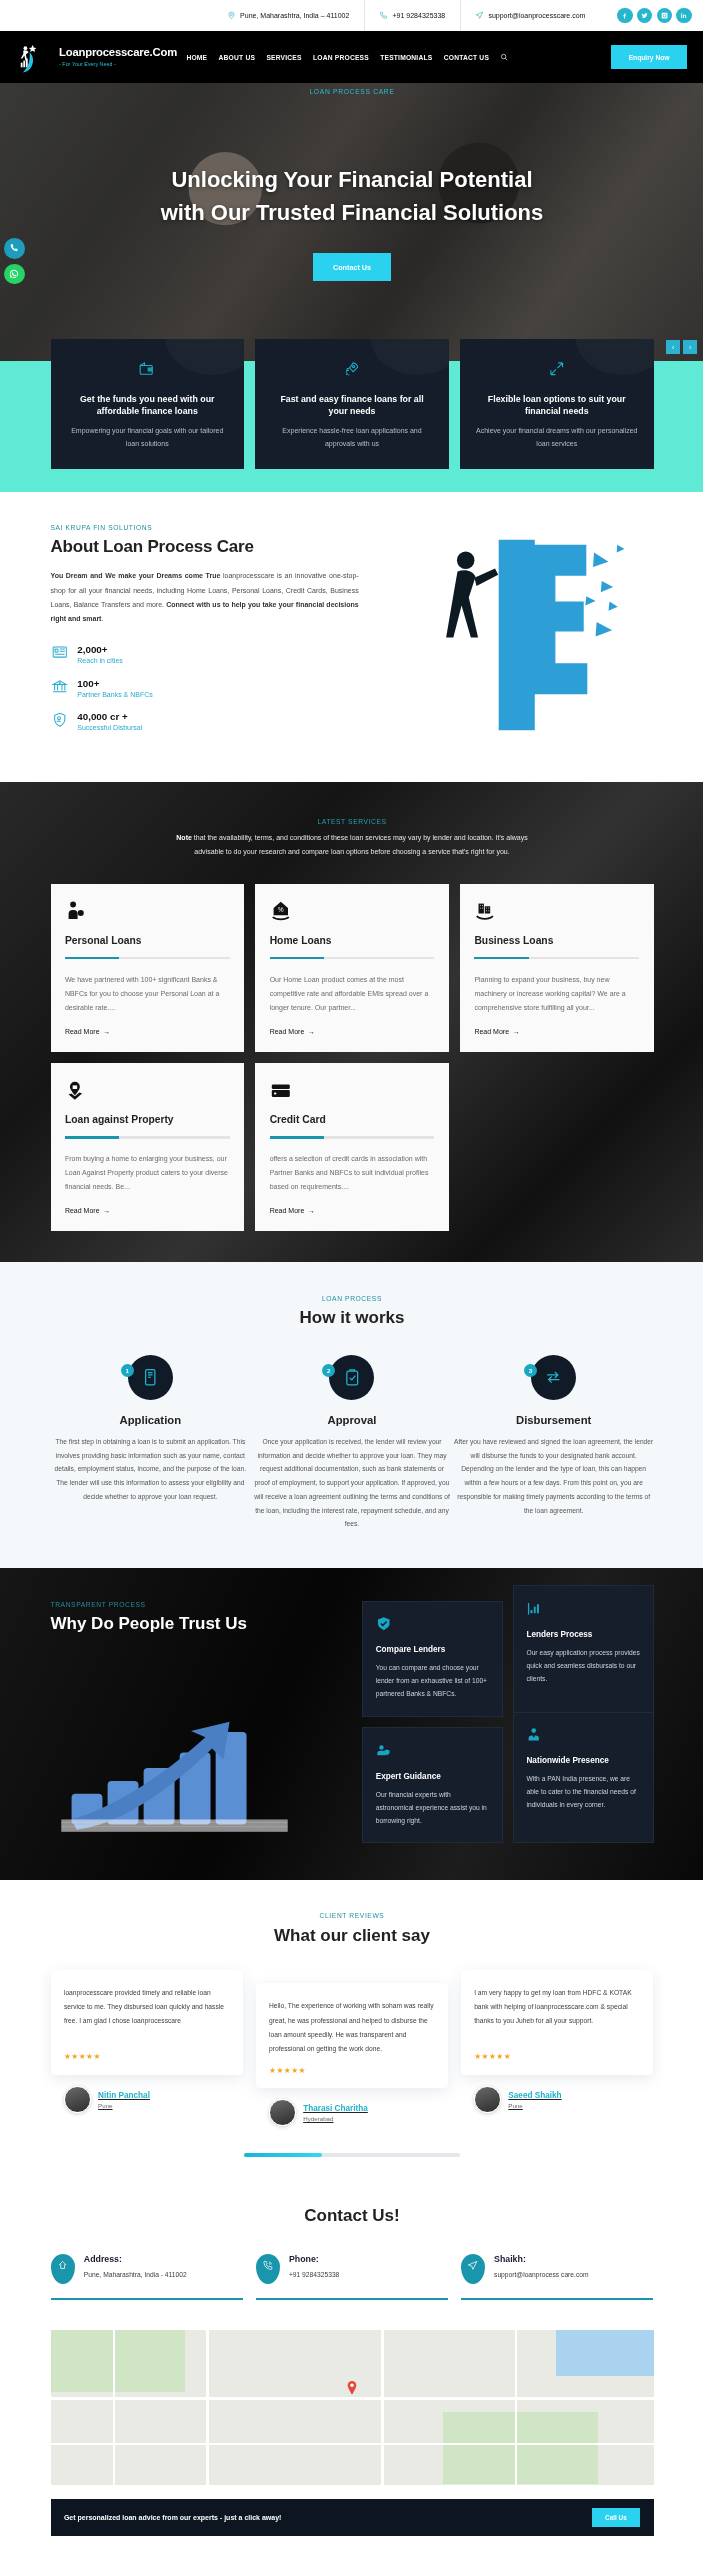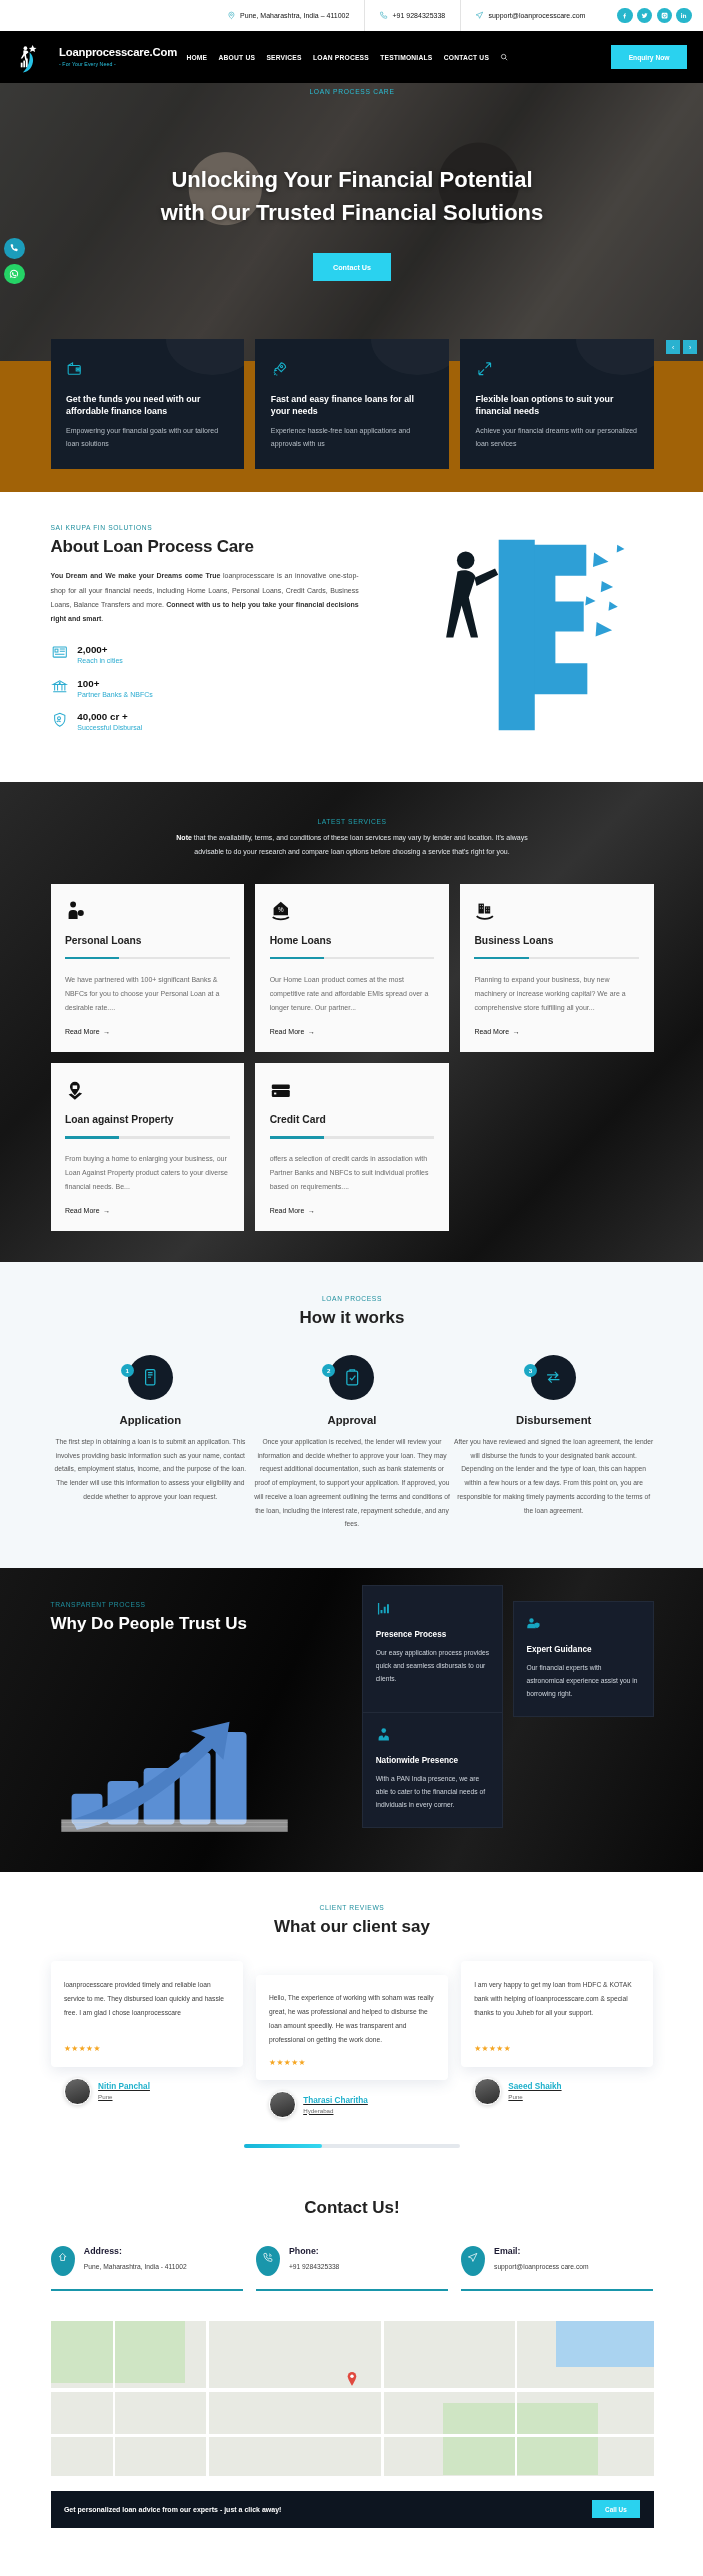--- a/index.html
+++ b/index.html
@@ -43,21 +43,21 @@
      linear-gradient(125deg,#6d6a63 0%,#55514b 22%,#7d736a 42%,#4a453f 60%,#8a8177 78%,#5d5853 100%);
      filter:brightness(.78);}
   .hero-overlay{position:absolute;inset:0;background:rgba(20,22,24,.42);}
   .hero-in{position:relative;width:603px;margin:0 auto;height:100%;display:flex;flex-direction:column;justify-content:center;align-items:center;text-align:center;}
   .hero-kicker{color:#2bbfd6;font-size:6.7px;letter-spacing:0.7px;margin-bottom:10.3px;position:absolute;top:5.2px;left:50%;transform:translateX(-50%);}
   .hero-h1{color:#fff;font-size:22px;font-weight:bold;line-height:1.5;text-shadow:0 1px 4.1px rgba(0,0,0,.5);max-width:515px;}
   .hero-btn{margin-top:24px;background:#2ad2ef;color:#fff;border:none;font-size:7.2px;font-weight:bold;padding:9.8px 19.6px;cursor:pointer;}
   .hero-arrows{position:absolute;right:7.2px;bottom:7.2px;display:flex;gap:3.6px;}
   .harr{width:13.4px;height:13.4px;background:#2ab2d0;color:#fff;display:flex;align-items:center;justify-content:center;font-size:6.7px;}
   
-  .featsec{background:#a16207;padding:7.2px 0 23px;}
+  .featsec{background:#5eead4;padding:7.2px 0 23px;text-align:center;}
   .feat-grid{display:grid;grid-template-columns:repeat(3,1fr);gap:11.3px;margin-top:-29px;}
   .feat{background:#141d29;padding:20.6px 15.5px 17.5px;min-height:108px;position:relative;overflow:hidden;}
   .feat:after{content:"";position:absolute;right:-15.5px;top:-36px;width:93px;height:72px;border-radius:50%;background:rgba(255,255,255,.035);}
   .feat-ic{color:#17b0c9;margin-bottom:13.4px;position:relative;z-index:2;}
   .feat-ic svg{width:17.5px;height:17.5px;stroke:#17b0c9;fill:none;stroke-width:1.5;}
   .feat h3{color:#fff;font-size:8.8px;line-height:1.4;font-weight:bold;margin-bottom:8.2px;position:relative;z-index:2;}
   .feat p{color:#b7bfc7;font-size:7px;line-height:1.85;position:relative;z-index:2;}
   
   .about{background:#fff;padding:32px 0 36px;}
   .about-grid{display:grid;grid-template-columns:1.05fr .95fr;gap:16px;align-items:start;}
@@ -523,25 +523,33 @@
           <g fill="#fff" opacity=".55">
             <rect x="20" y="300" width="440" height="24"></rect>
           </g>
           <g stroke="#d9d9d9" stroke-width="1" opacity=".5">
             <path d="M20 306h440M20 314h440"></path>
           </g>
         </svg>
       </div>
     </div>
     <div class="trust-cards">
+      <div class="tc">
+        <div class="tc-ic"><svg viewBox="0 0 24 24">
+              <path d="M12 2l9 3.5v6c0 2.6-1.2 4.6-3 6.2L12 22l-6-4.3c-1.8-1.6-3-3.6-3-6.2v-6z"></path>
+              <path d="M7.5 11.5l3 3 6-6" stroke="#161d2b" stroke-width="2.4" fill="none"></path>
+            </svg></div>
+        <h4>Compare Lenders</h4>
+        <p>You can compare and choose your lender from an exhaustive list of 100+ partnered Banks &amp; NBFCs.</p>
+      </div>
       <div class="tc off">
         <div class="tc-ic"><svg viewBox="0 0 24 24">
               <path d="M3 3v18h2V3zM7 14h3v5H7zM12 9h3v10h-3zM17 5h3v14h-3z"></path>
             </svg></div>
-        <h4>Presence Process</h4>
+        <h4>Lenders Process</h4>
         <p>Our easy application process provides quick and seamless disbursals to our clients.</p>
       </div>
       <div class="tc">
         <div class="tc-ic"><svg viewBox="0 0 24 24">
               <circle cx="8.5" cy="7" r="3.4"></circle>
               <path d="M2 19v-2.5A4.5 4.5 0 016.5 12h4a4.5 4.5 0 014.5 4.5V19z"></path>
               <path d="M17 10l4 1.5v3c0 2-1.6 3.5-4 4.5-2.4-1-4-2.5-4-4.5v-3z"></path>
             </svg></div>
         <h4>Expert Guidance</h4>
         <p>Our financial experts with astronomical experience assist you in borrowing right.</p>
@@ -639,21 +647,21 @@
           <div class="cval">+91 9284325338</div>
         </span>
       </div>
       <div class="cbox">
         <span class="cpin">
             <svg viewBox="0 0 24 24">
               <path d="M21 3L3 10.5l7 2.5 2.5 7L21 3z"></path>
             </svg>
           </span>
         <span>
-          <div class="clab">Email:</div>
+          <div class="clab">Shaikh:</div>
           <div class="cval">support@loanprocess care.com</div>
         </span>
       </div>
     </div>
   </div>
 </div>
 
 <div class="map">
   <div class="map-grid">
     <div class="green" style="left:0;top:0;width:134px;height:62px"></div>

